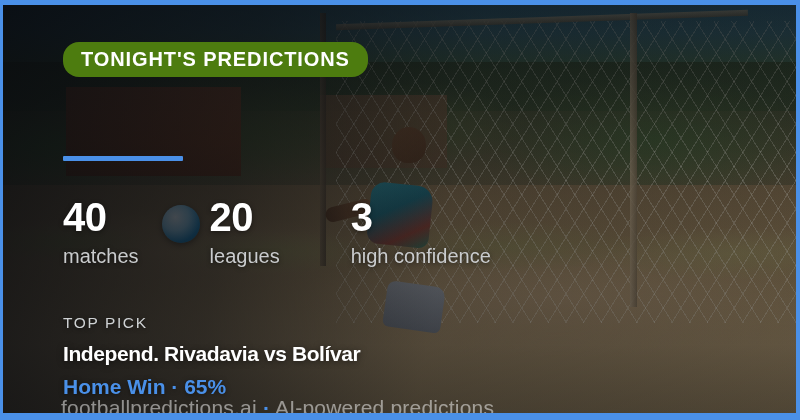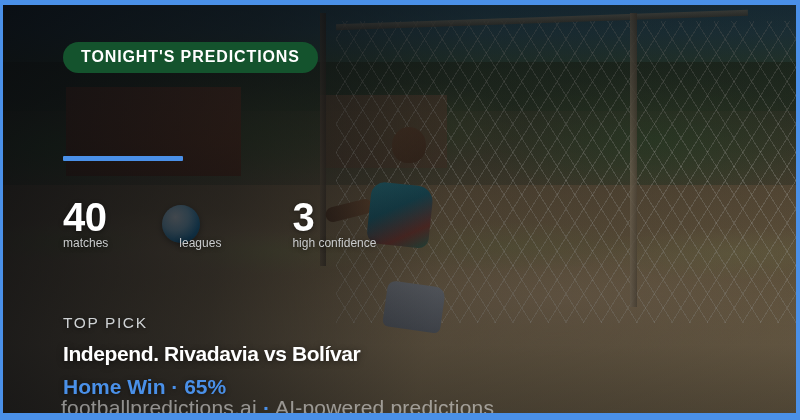--- a/index.html
+++ b/index.html
@@ -143,23 +143,23 @@
   }
 
   
   .content { position: absolute; inset: 0; }
 
   .badge {
     position: absolute; left: 60px; top: 37px;
     display: inline-block;
     padding: 7px 18px 8px;
     border-radius: 16px;
-    background: #14532d;
+    background: #4d7c0f;
     color: #ffffff;
-    font-size: 16px;
+    font-size: 20px;
     font-weight: bold;
     letter-spacing: 0.9px;
     line-height: 1;
     white-space: nowrap;
   }
 
   .headline {
     position: absolute; left: 60px; top: 83px;
     font-size: 57px;
     font-weight: bold;
@@ -187,22 +187,22 @@
     display: block;
     font-size: 40px;
     font-weight: bold;
     color: #ffffff;
     line-height: 1;
     letter-spacing: -0.5px;
     text-shadow: 0 1px 5px rgba(0,0,0,0.45);
   }
   .stat-label {
     display: block;
-    margin-top: 0;
-    font-size: 12px;
+    margin-top: 9px;
+    font-size: 20px;
     color: #c9cbcd;
     line-height: 1;
     text-shadow: 0 1px 4px rgba(0,0,0,0.5);
   }
 
   .footer { position: absolute; left: 60px; top: 310px; }
   .top-pick-label {
     display: block;
     font-size: 15.5px;
     color: #cfd2d4;
@@ -280,20 +280,21 @@
     <div class="accent-bar"></div>
 
     <div class="stats">
 
       <div class="stat">
         <span class="stat-value">40</span>
         <span class="stat-label">matches</span>
       </div>
 
       <div class="stat">
+        <span class="stat-value">20</span>
         <span class="stat-label">leagues</span>
       </div>
 
       <div class="stat">
         <span class="stat-value">3</span>
         <span class="stat-label">high confidence</span>
       </div>
 
     </div>
 

